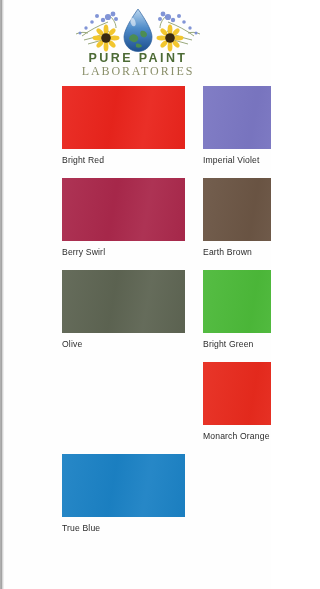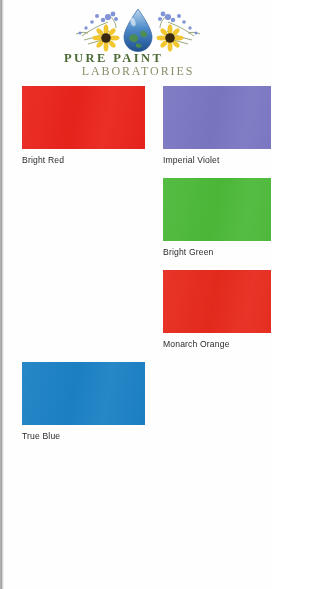--- a/index.html
+++ b/index.html
@@ -51,21 +51,22 @@
     top: 4px;
     width: 148px;
     height: 74px;
   }
   .logo svg { display: block; }
   .logo-wordmark {
     position: absolute;
     left: 0;
     top: 46px;
     width: 148px;
-    font-family: Liberation Serif, serif;
+    text-align: center;
+    font-family: Liberation Sans, sans-serif;
     font-size: 12.5px;
     letter-spacing: 2.4px;
     color: #4d6b35;
     font-weight: bold;
     line-height: 13px;
     white-space: nowrap;
   }
   .logo-subwordmark {
     position: absolute;
     left: 0;
@@ -79,20 +80,21 @@
     line-height: 9px;
     white-space: nowrap;
   }
 
   
   .grid {
     position: absolute;
     left: 0;
     top: 86px;
     width: 271px;
+    padding-left: 40px;
   }
   .row {
     position: relative;
     height: 92px;
   }
   .cell {
     position: absolute;
     top: 0;
     width: 123px;
   }
@@ -237,22 +239,36 @@
       <div class="cell left">
         <div class="swatch" style="background-color: rgb(233, 36, 28);"></div>
         <div class="label">Bright Red</div>
       </div>
       <div class="cell right">
         <div class="swatch" style="background-color: rgb(122, 118, 194);"></div>
         <div class="label">Imperial Violet</div>
       </div>
     </div>
 
-
-    <div class="row">
+    <div class="row">
+      <div class="cell left">
+        <div class="swatch" style="background-color: rgb(169, 40, 75);"></div>
+        <div class="label">Berry Swirl</div>
+      </div>
+      <div class="cell right">
+        <div class="swatch" style="background-color: rgb(107, 85, 68);"></div>
+        <div class="label">Earth Brown</div>
+      </div>
+    </div>
+
+    <div class="row">
+      <div class="cell left">
+        <div class="swatch" style="background-color: rgb(93, 100, 82);"></div>
+        <div class="label">Olive</div>
+      </div>
       <div class="cell right">
         <div class="swatch" style="background-color: rgb(76, 185, 57);"></div>
         <div class="label">Bright Green</div>
       </div>
     </div>
 
     <div class="row">
       <div class="cell right">
         <div class="swatch" style="background-color: rgb(231, 42, 29);"></div>
         <div class="label">Monarch Orange</div>

